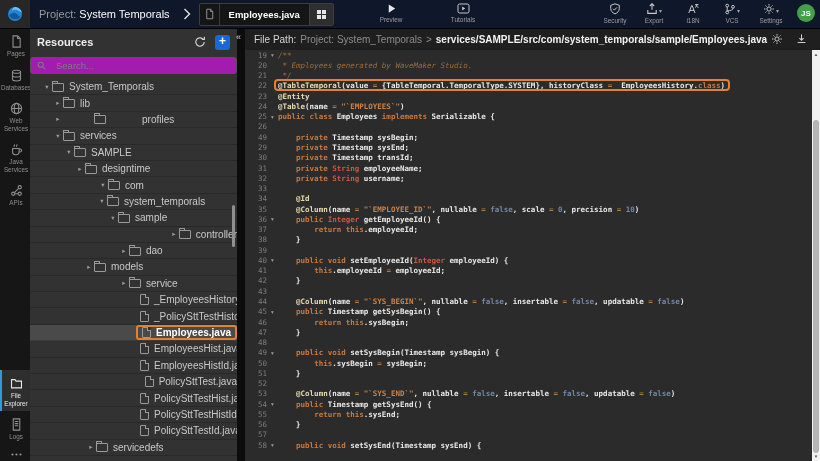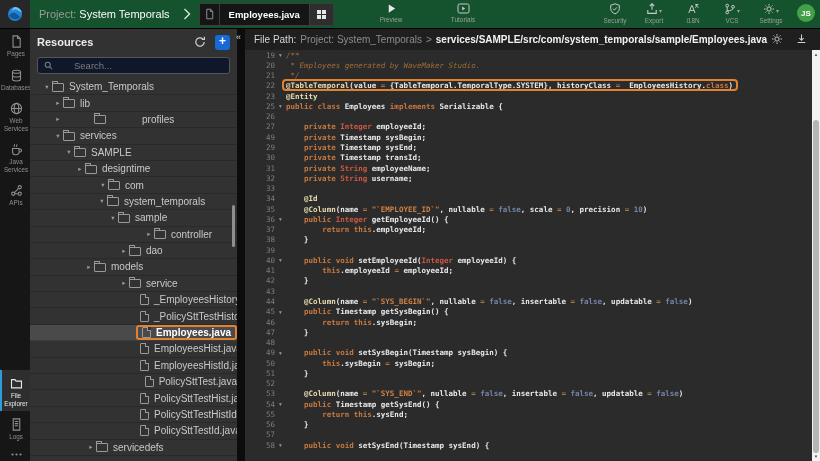--- a/index.html
+++ b/index.html
@@ -1,20 +1,20 @@
 <!DOCTYPE html>
 <html><head>
 <meta charset="utf-8">
 <style>
   html,body{margin:0;padding:0;background:#2b2b2b;width:820px;height:461px;overflow:hidden;
     font-family:"Liberation Sans",sans-serif;}
   .app{position:relative;width:820px;height:461px;overflow:hidden;}
 
   
-  .topbar{position:absolute;left:0;top:0;width:820px;height:28px;background:#14532d;
+  .topbar{position:absolute;left:0;top:0;width:820px;height:28px;background:#0f172a;
     border-bottom:1px solid #000;display:flex;align-items:center;z-index:9;}
   .logo-box{width:30px;height:28px;background:#272727;display:flex;align-items:center;justify-content:center;flex:none;}
   .project{margin-left:9px;font-size:11px;color:#9a9a9a;white-space:nowrap;}
   .project .pname{color:#fafafa;margin-left:3px;}
   .crumb-chev{margin:0 8px 0 13px;color:#e0e0e0;display:flex;align-items:center;}
   .tab{display:flex;align-items:center;height:21px;background:#151515;border:1px solid #3d3d3d;border-radius:2px;}
   .tab-file{width:19px;height:100%;display:flex;align-items:center;justify-content:center;border-right:1px solid #3d3d3d;}
   .tab-label{padding:0 9px;font-size:9.5px;color:#fff;font-weight:bold;white-space:nowrap;}
   .tab-grid{width:23px;height:100%;display:flex;align-items:center;justify-content:center;background:#2e2e2e;border-left:1px solid #3d3d3d;}
   .grid-ico{display:grid;grid-template-columns:4px 4px;grid-gap:1px;}
@@ -38,22 +38,22 @@
   .ab-item.active .lbl{color:#eaeaea;}
   .ab-spacer{flex:1;}
 
   
   .resources{position:absolute;left:30px;top:28px;width:207px;height:433px;background:#323232;overflow:hidden;}
   .res-head{height:24px;display:flex;align-items:center;padding:2px 7px 0;}
   .res-title{font-size:11px;color:#ececec;font-weight:bold;flex:1;}
   .res-refresh{color:#cfcfcf;margin-right:9px;cursor:pointer;display:flex;}
   .res-plus{width:15px;height:15px;background:#1769d6;border-radius:3px;color:#fff;font-size:12px;line-height:13px;
     text-align:center;cursor:pointer;font-weight:bold;}
-  .search{margin:3px 7px 5px;height:15px;border:1px solid #555;border-radius:3px;background:#0f172a;
-    display:flex;align-items:center;padding:0 6px;gap:19px;}
+  .search{margin:3px 0 5px;height:15px;border:1px solid #555;border-radius:3px;background:#a21caf;
+    display:flex;align-items:center;padding:0 6px;gap:8px;}
   .search input{background:transparent;border:none;outline:none;color:#bbb;font-size:9.5px;width:100%;
     font-family:"Liberation Sans",sans-serif;}
   .search input::placeholder{color:#7d7d7d;}
   .tree{font-size:10px;color:#c9c9c9;}
   .trow{height:15.4px;display:flex;align-items:center;border-bottom:1px solid rgba(0,0,0,0.18);
     white-space:nowrap;cursor:pointer;}
   .trow.selected{background:#4a4a4a;}
   .arrow{width:10px;flex:none;font-size:6.5px;color:#9a9a9a;text-align:center;}
   .fold-folder{flex:none;width:10px;height:7px;border:1px solid #9a9a9a;border-radius:1px;position:relative;margin-top:1px;}
   .fold-folder::before{content:"";position:absolute;left:-1px;top:-3px;width:4px;height:2px;border:1px solid #9a9a9a;border-bottom:none;border-radius:1px 1px 0 0;}
@@ -74,21 +74,21 @@
   .filepath{height:22px;background:#1f1f1f;display:flex;align-items:center;padding:0 9px;font-size:10px;gap:4px;
     white-space:nowrap;}
   .fp-label{color:#d6d6d6;}
   .fp-muted{color:#8d8d8d;}
   .fp-path{color:#f2f2f2;font-weight:bold;}
   .fp-actions{margin-left:auto;display:flex;gap:13px;align-items:center;padding-right:14px;}
   .fp-actions .ico{cursor:pointer;display:flex;}
 
   .code-wrap{position:absolute;left:0;top:22px;right:8px;bottom:0;overflow:hidden;}
   .ln-row{display:flex;align-items:center;height:10.28px;}
-  .ln-num{flex:none;width:30px;text-align:right;color:#7d7d7d;font:7.5px "DejaVu Sans Mono",monospace;}
+  .ln-num{flex:none;width:22px;text-align:right;color:#7d7d7d;font:7.5px "DejaVu Sans Mono",monospace;}
   .ln-fold{flex:none;width:11px;text-align:center;font-size:5.5px;color:#9a9a9a;cursor:pointer;}
   .ln-code{flex:none;font:bold 7.5px "DejaVu Sans Mono",monospace;color:#e9e9e9;white-space:pre;position:relative;}
   .tk-kw{color:#c8793f;}
   .tk-typ{color:#cd5742;}
   .tk-str{color:#cf8245;}
   .tk-atom{color:#7587a6;}
   .tk-cmt{color:#a06c36;font-style:italic;font-weight:normal;}
   .tk-ann{color:#e7dcb0;}
   .tk-op{color:#a97a4b;}
   .hl .ln-code::after{content:"";position:absolute;left:-4px;right:-5px;top:-2px;bottom:-1px;
@@ -368,21 +368,21 @@
         <div class="trow" style="padding-left: 67px;">
           <span class="arrow">▾</span>
           <span class="fold-folder"></span>
           <span class="tlabel">system_temporals</span>
         </div>
         <div class="trow" style="padding-left: 78px;">
           <span class="arrow">▾</span>
           <span class="fold-folder"></span>
           <span class="tlabel">sample</span>
         </div>
-        <div class="trow" style="padding-left: 114px;">
+        <div class="trow" style="padding-left: 89px; justify-content: flex-end;">
           <span class="arrow">▸</span>
           <span class="fold-folder"></span>
           <span class="tlabel">controller</span>
         </div>
         <div class="trow" style="padding-left: 89px;">
           <span class="arrow">▸</span>
           <span class="fold-folder"></span>
           <span class="tlabel">dao</span>
         </div>
         <div class="trow" style="padding-left: 54px;">
@@ -487,33 +487,33 @@
           <span class="ln-num">22</span>
           <span class="ln-fold"></span>
           <span class="ln-code"><span class="tk-ann">@TableTemporal</span><span class="tk-pln">(value </span><span class="tk-op">= </span><span class="tk-pln">{TableTemporal.TemporalType.SYSTEM}, historyClass </span><span class="tk-op">= </span><span class="tk-pln">_EmployeesHistory.</span><span class="tk-kw">class</span><span class="tk-pln">)</span></span>
         </div>
         <div class="ln-row">
           <span class="ln-num">23</span>
           <span class="ln-fold"></span>
           <span class="ln-code"><span class="tk-ann">@Entity</span></span>
         </div>
         <div class="ln-row">
+          <span class="ln-num">24</span>
+          <span class="ln-fold"></span>
+          <span class="ln-code"><span class="tk-ann">@Table</span><span class="tk-pln">(name </span><span class="tk-op">= </span><span class="tk-str">"`EMPLOYEES`"</span><span class="tk-pln">)</span></span>
+        </div>
+        <div class="ln-row">
           <span class="ln-num">25</span>
           <span class="ln-fold">▾</span>
           <span class="ln-code"><span class="tk-kw">public class </span><span class="tk-pln">Employees </span><span class="tk-kw">implements </span><span class="tk-pln">Serializable {</span></span>
         </div>
         <div class="ln-row">
           <span class="ln-num">26</span>
           <span class="ln-fold"></span>
           <span class="ln-code"></span>
-        </div>
-        <div class="ln-row">
-          <span class="ln-num">27</span>
-          <span class="ln-fold"></span>
-          <span class="ln-code"><span class="tk-pln">    </span><span class="tk-kw">private </span><span class="tk-typ">Integer </span><span class="tk-pln">employeeId;</span></span>
         </div>
         <div class="ln-row">
           <span class="ln-num">49</span>
           <span class="ln-fold"></span>
           <span class="ln-code"><span class="tk-pln">    </span><span class="tk-kw">private </span><span class="tk-pln">Timestamp sysBegin;</span></span>
         </div>
         <div class="ln-row">
           <span class="ln-num">29</span>
           <span class="ln-fold"></span>
           <span class="ln-code"><span class="tk-pln">    </span><span class="tk-kw">private </span><span class="tk-pln">Timestamp sysEnd;</span></span>

